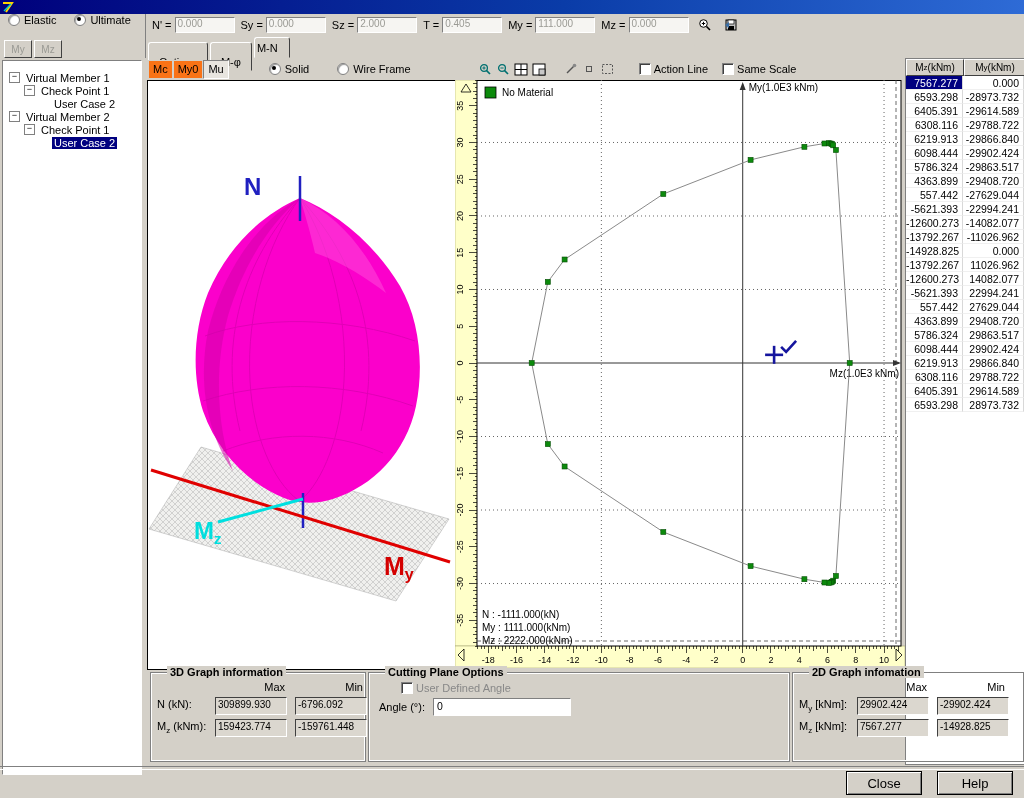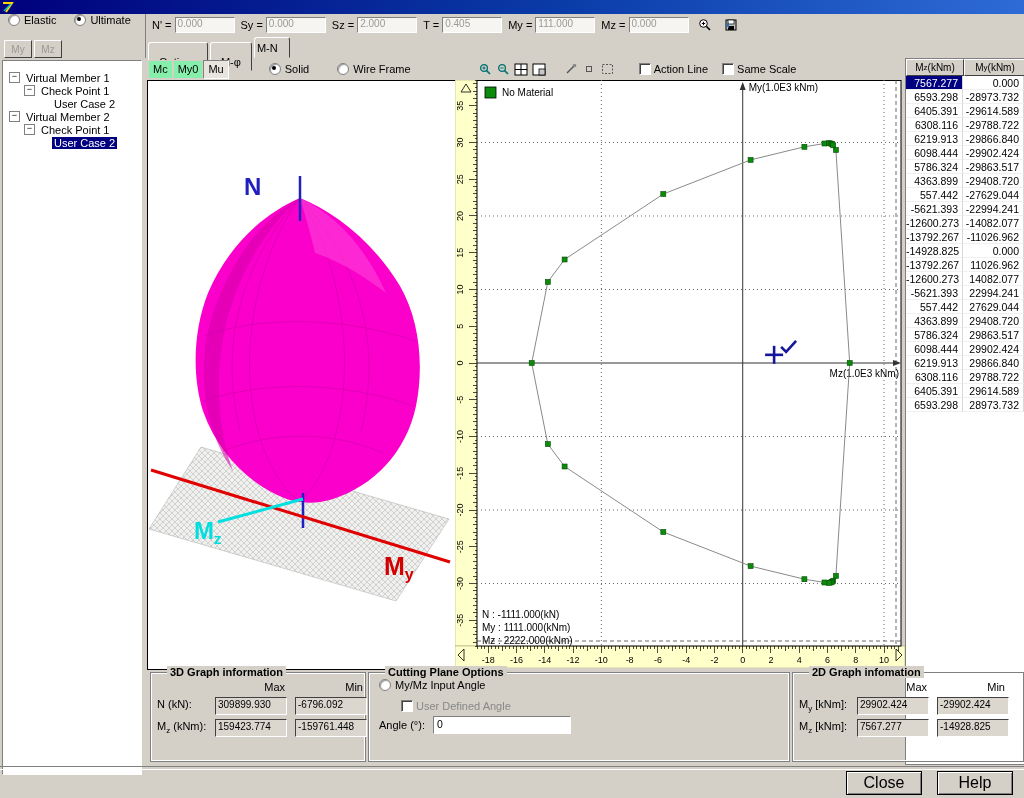--- a/index.html
+++ b/index.html
@@ -37,21 +37,21 @@
   .treepanel{position:absolute;left:2px;top:60px;width:138px;height:703px;background:#fff;
              border:1px solid;border-color:#808080 #fff #fff #808080;overflow:hidden;padding-top:10px}
   .trow{display:flex;align-items:center;height:13px;font-size:11px;white-space:nowrap}
   .exp{width:9px;height:9px;flex:none;border:1px solid #808080;background:#fff;color:#000;font-size:9px;
        line-height:7px;text-align:center;margin-right:4px}
   .expspace{width:13px;flex:none}
   .tlabel{padding:0 2px}
   .tlabel.sel{background:#000080;color:#fff}
   
   .viewtoolbar{position:absolute;left:145px;top:58px;width:760px;height:22px;display:flex;align-items:center}
-  .tbtn{height:17px;padding:0 4px;display:flex;align-items:center;font-size:11px;background:#86efac;
+  .tbtn{height:17px;padding:0 4px;display:flex;align-items:center;font-size:11px;background:#f97316;
         border:1px solid #d4d0c8}
   .tbtn.pressed{border-color:#808080 #fff #fff #808080;background:#e8e5df}
   .cklabel{font-size:11px;margin-left:3px}
   .checkbox{width:10px;height:10px;background:#fff;border:1px solid;border-color:#808080 #fff #fff #808080;
             box-shadow:inset 1px 1px 0 #404040;flex:none}
   .micon{width:17px;height:16px;display:flex;align-items:center;justify-content:center;margin-right:1px}
   
   .view3d{position:absolute;left:147px;top:80px;width:308px;height:588px;background:#fff;border:1px solid #000}
   .chart2d{position:absolute;left:455px;top:80px;width:450px;height:588px}
   
@@ -77,21 +77,21 @@
   .irow{display:flex;align-items:center;margin:4px 6px 0 6px}
   .ilabel{width:58px;flex:none;font-size:11px;white-space:nowrap}
   .ibox{width:66px;height:14px;flex:none;background:#dbd7cf;font-size:10px;padding:1px 2px;margin-right:8px;
         border:1px solid;border-color:#404040 #fff #fff #404040;overflow:hidden;white-space:nowrap}
   .cutrow{display:flex;align-items:center;margin:6px 0 0 10px;font-size:11px}
   .graytext{color:#888}
   .angleinput{width:130px;height:14px;background:#fff;border:1px solid;border-color:#808080 #fff #fff #808080;
               font-size:10.5px;padding:1px 3px;margin-left:8px}
   
   .footline{position:absolute;left:0;top:766px;width:1024px;height:2px;border-top:1px solid #808080;border-bottom:1px solid #fff}
-  .btn{position:absolute;top:771px;width:74px;height:22px;background:#d4d0c8;font-size:16px;
+  .btn{position:absolute;top:771px;width:74px;height:22px;background:#d4d0c8;font-size:13px;
        border:1px solid #000;box-shadow:inset 1px 1px 0 #fff,inset -1px -1px 0 #808080;
        display:flex;align-items:center;justify-content:center}
 </style>
 </head>
 <body>
 
 <div id="app">
 
   <div class="titlebar">
     <svg class="appicon" viewBox="0 0 12 12">
@@ -785,24 +785,20 @@
         <div class="irow">
           <span class="ilabel">M<sub>z</sub> (kNm):</span>
           <span class="ibox">159423.774</span>
           <span class="ibox">-159761.448</span>
         </div>
       </div>
   </div>
 
   <div class="group" style="left:368px;width:420px">
     <span class="gtitle">Cutting Plane Options</span>
-    <div class="cutrow">
-      <span class="radio" style="margin-left:0"></span>
-      <span>My/Mz Input Angle</span>
-    </div>
     <div class="cutrow" style="margin-left:32px;margin-top:9px">
       <span class="checkbox"></span>
       <span class="cklabel graytext">User Defined Angle</span>
     </div>
     <div class="cutrow" style="margin-top:4px">
       <span>Angle (°):</span>
       <span class="angleinput">0</span>
     </div>
   </div>
 

